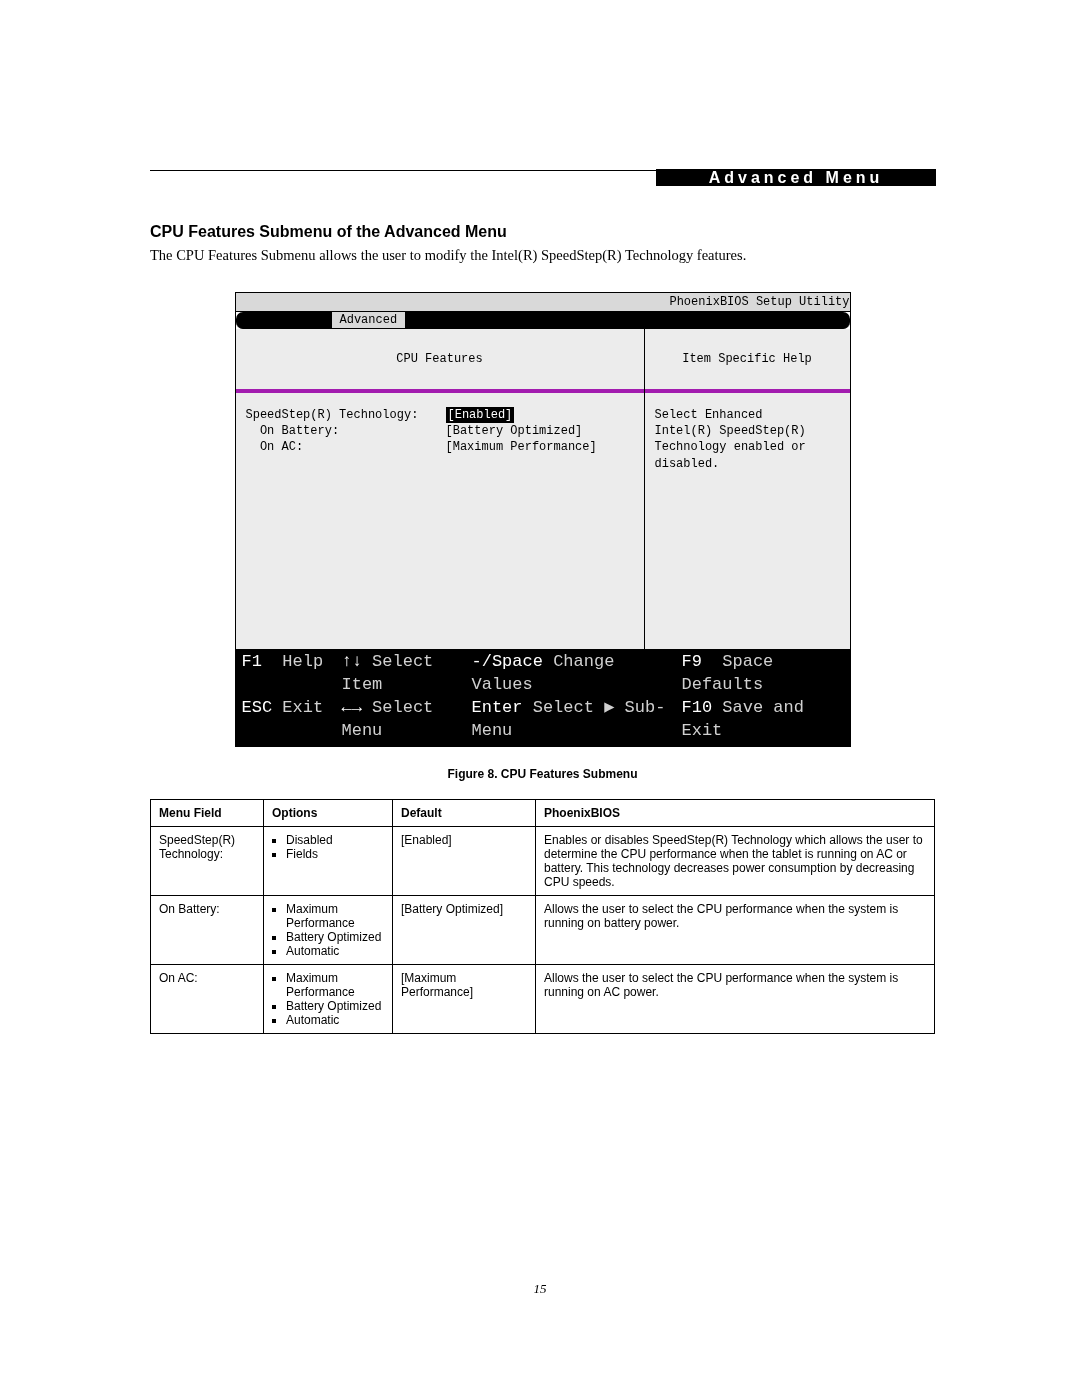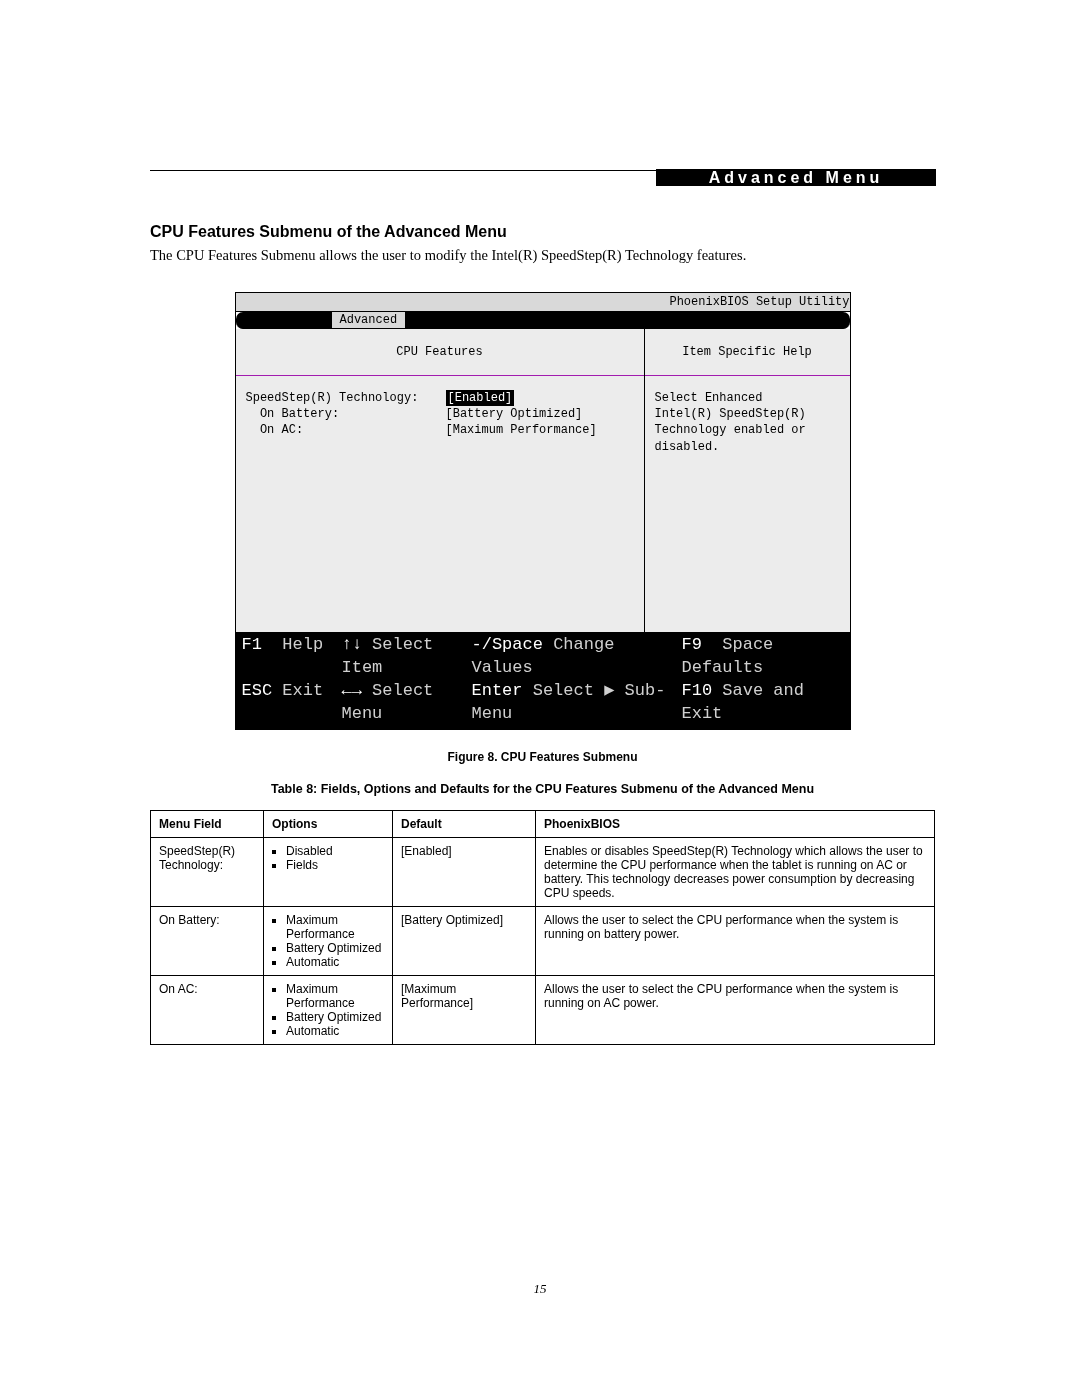--- a/index.html
+++ b/index.html
@@ -78,22 +78,22 @@
   .bios-left {
     width: 408px;
     border-right: 1px solid #000;
   }
   .bios-right {
     flex: 1;
   }
   .pane-head {
     background: #ececec;
     text-align: center;
-    padding: 16px 0;
-    border-bottom: 1px solid #a21caf;
+    padding: 23px 0;
+    border-bottom: 4px solid #a21caf;
   }
   .pane-body-left {
     height: 228px;
     padding: 14px 10px;
     background: #ececec;
     font-family: "Courier New", monospace;
     font-size: 12px;
     line-height: 1.35;
   }
   .pane-body-right {
@@ -228,21 +228,20 @@
       <div class="bios-footer-row">
         <div class="ff1"><span class="fk">ESC</span> <span>Exit</span></div>
         <div class="ff2"><span class="fk">←→</span> <span>Select Menu</span></div>
         <div class="ff3"><span class="fk">Enter</span> <span>Select ▶ Sub-Menu</span></div>
         <div class="ff4"><span class="fk">F10</span> <span>Save and Exit</span></div>
       </div>
     </div>
   </div>
 
   <div class="fig-caption">Figure 8.  CPU Features Submenu</div>
-  <div class="table-caption">Table 8: Fields, Options and Defaults for the CPU Features Submenu of the Advanced Menu</div>
 
   <table class="opts">
     <thead>
       <tr>
         <th class="col-field">Menu Field</th>
         <th class="col-opts">Options</th>
         <th class="col-def">Default</th>
         <th>PhoenixBIOS</th>
       </tr>
     </thead>

